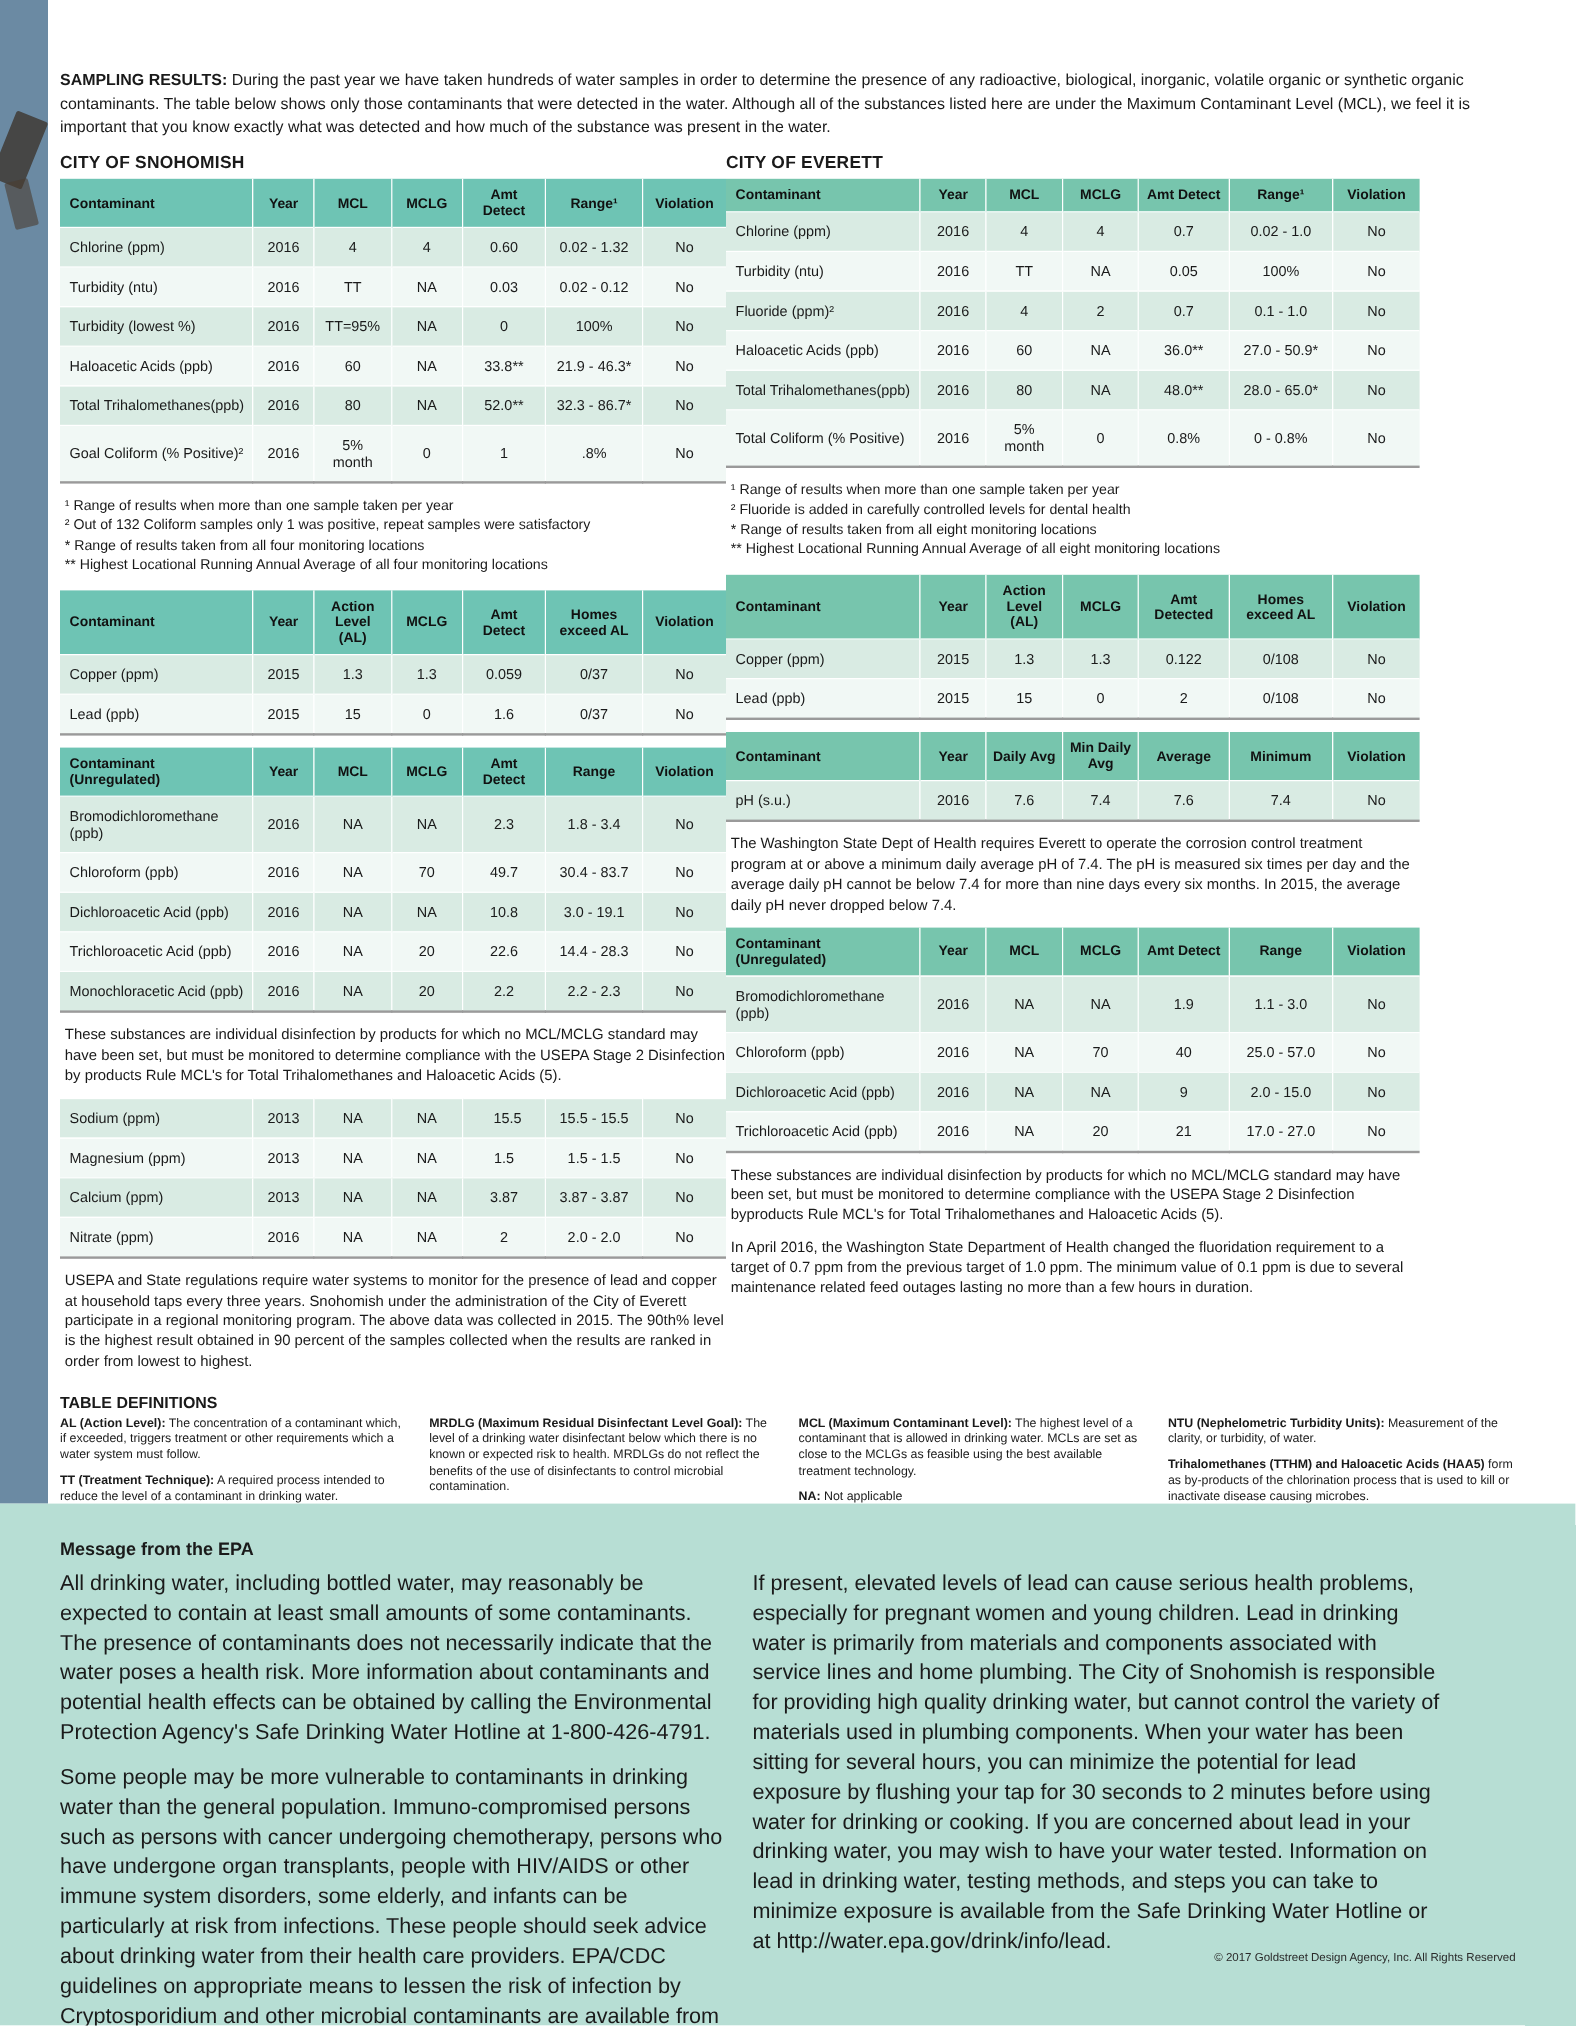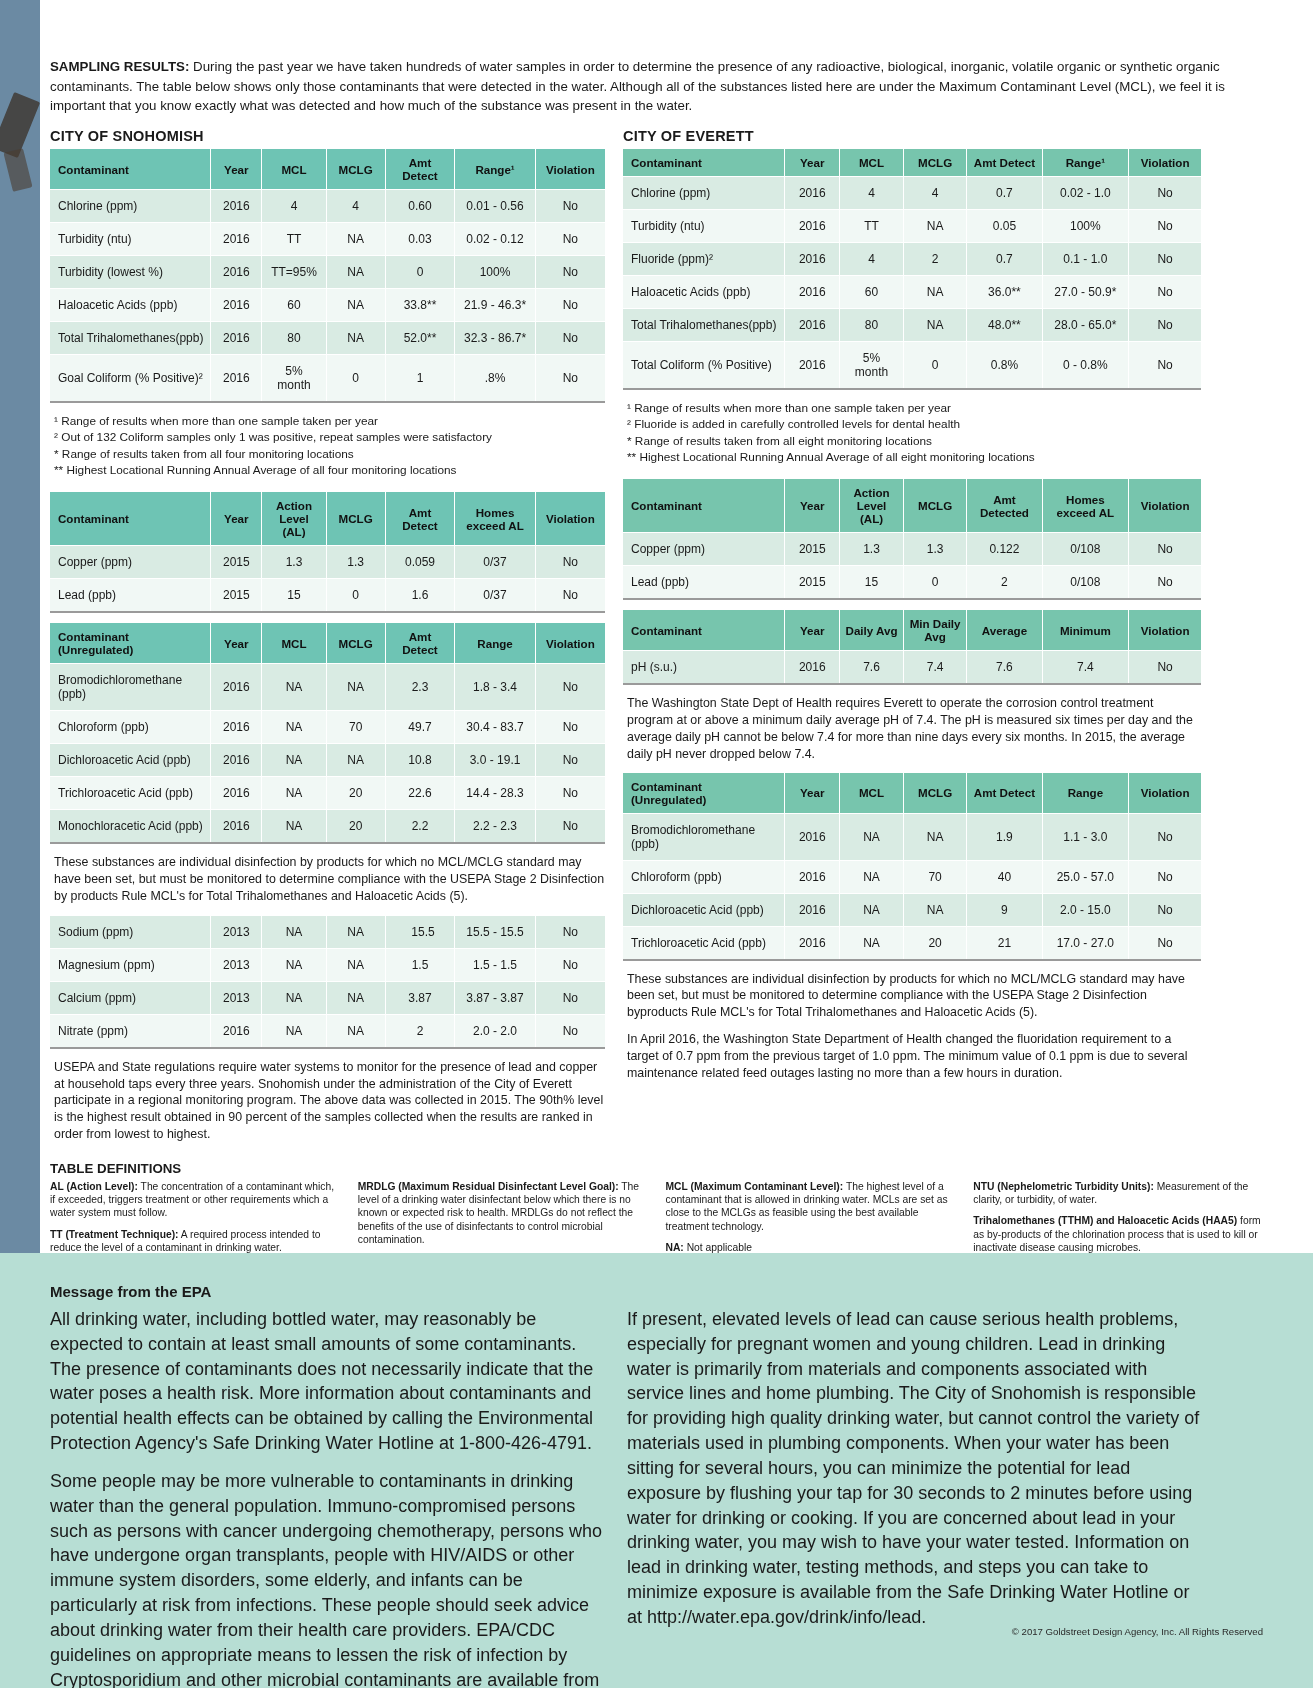--- a/index.html
+++ b/index.html
@@ -32,21 +32,21 @@
   .content {
     position:absolute; left:50px; top:44px; width:1215px;
   }
   
   #intro {
     font-size:13.3px; line-height:1.45; text-align:left; margin-bottom:13px;
   }
   #intro b { font-weight:bold; }
 
   
-  .cols { display:flex; gap:18px; align-items:flex-start; }
+  .cols { display:flex; align-items:flex-start; }
   .col { width:555px; }
   .col.right { width:578px; }
 
   .city-title {
     font-size:14.5px; font-weight:bold; letter-spacing:.2px;
     margin:0 0 5px 0;
   }
 
   table.wq {
     width:100%; border-collapse:collapse; table-layout:fixed;
@@ -140,21 +140,21 @@
             <th style="width:13%">Violation</th>
           </tr>
             </thead>
           <tbody>
               <tr>
                 <td>Chlorine (ppm)</td>
                 <td>2016</td>
                 <td>4</td>
                 <td>4</td>
                 <td>0.60</td>
-                <td>0.01 - 0.56</td>
+                <td>0.02 - 1.32</td>
                 <td>No</td>
               </tr>
               <tr>
                 <td>Turbidity (ntu)</td>
                 <td>2016</td>
                 <td>TT</td>
                 <td>NA</td>
                 <td>0.03</td>
                 <td>0.02 - 0.12</td>
                 <td>No</td>

